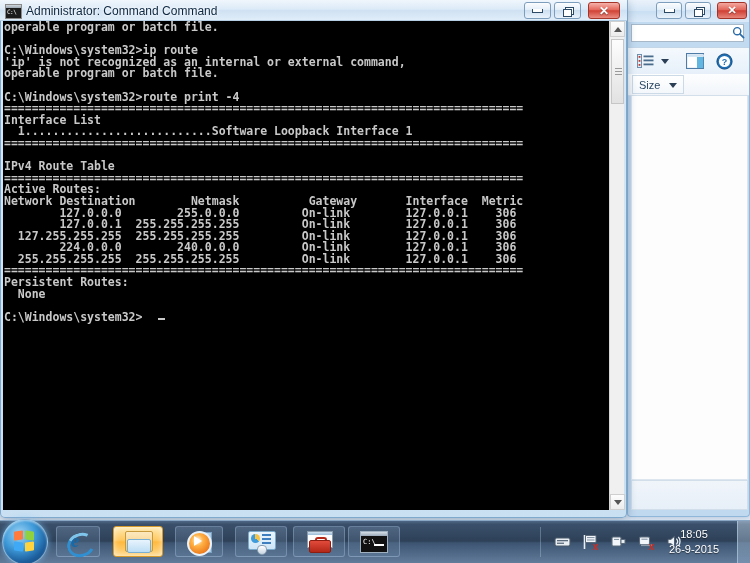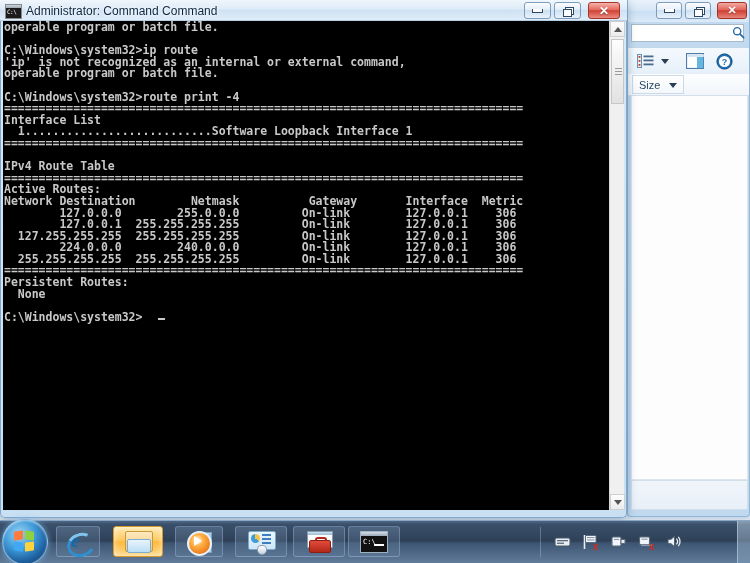--- a/index.html
+++ b/index.html
@@ -579,16 +579,20 @@
     </div>
 
     <div class="tray-icon" style="left:126px;" title="Volume">
       <svg viewBox="0 0 17 17" width="17" height="17">
         <path d="M2 6.3 H5 L8.6 3.2 V13.8 L5 10.7 H2 Z" fill="#eef3f8" stroke="#4a5a6a" stroke-width="1"></path>
         <path d="M10.4 5.6 a4.4 4.4 0 0 1 0 5.8" fill="none" stroke="#e8edf2" stroke-width="1.3"></path>
         <path d="M12.3 3.9 a7 7 0 0 1 0 9.2" fill="none" stroke="#e8edf2" stroke-width="1.3"></path>
       </svg>
     </div>
 
+    <div id="tray-clock">
+      <div>18:05</div>
+      <div>26-9-2015</div>
+    </div>
 
     <div id="show-desktop" title="Show desktop"></div>
   </div>
 </div>
 
 </body></html>

